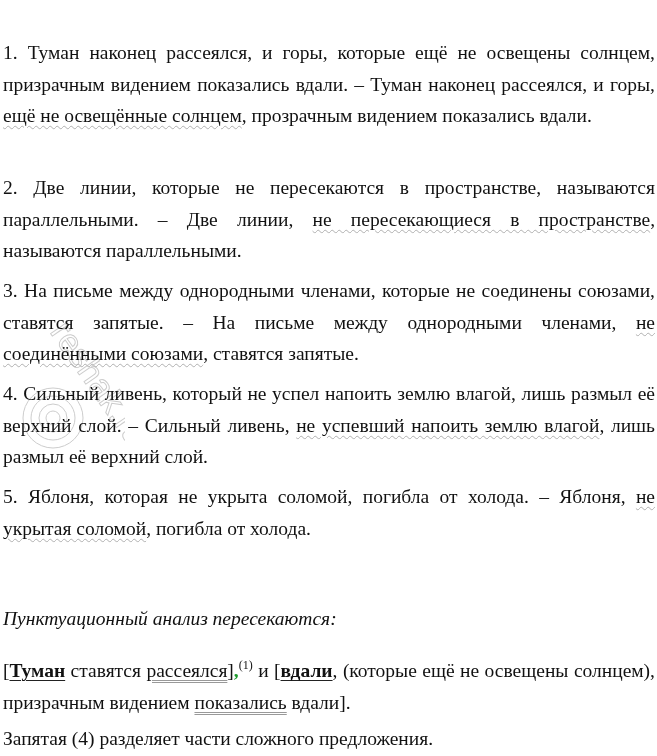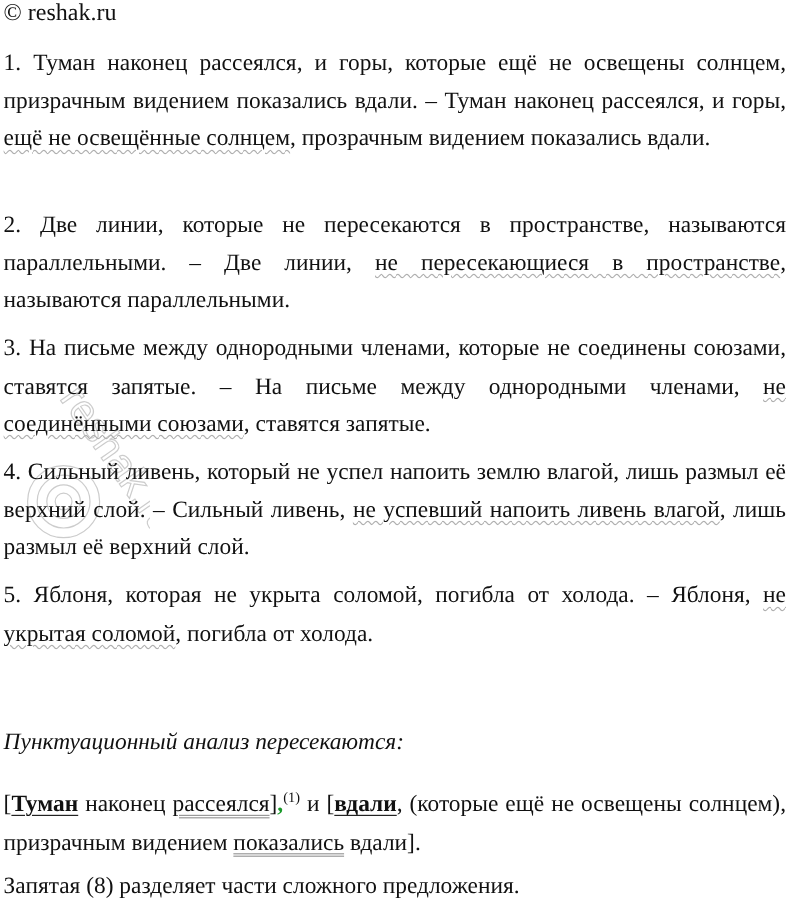--- a/index.html
+++ b/index.html
@@ -42,21 +42,20 @@
   .italic { font-style: italic; }
   .watermark {
     position: absolute; left: 15px; top: 300px; width: 110px; height: 160px;
     pointer-events: none; opacity: 0.5;
   }
 </style>
 </head>
 <body>
 
 <div class="header">
-  <span class="copyright">© reshak.ru</span>
 </div>
 
 <svg class="watermark" viewBox="0 0 110 160">
   <g fill="none" stroke="#9a9a9a" stroke-width="1">
     <circle cx="38" cy="118" r="30"></circle>
     <circle cx="38" cy="118" r="22"></circle>
     <circle cx="38" cy="118" r="14"></circle>
     <circle cx="38" cy="118" r="7"></circle>
   </g>
   <text x="30" y="40" font-family="Liberation Sans, sans-serif" font-size="34" fill="none" stroke="#9a9a9a" stroke-width="1" transform="rotate(55 40 40)">reshak.ru</text>
@@ -68,26 +67,26 @@
 
 <div class="para" style="top:172px;">
   <span>2.</span><span> Две линии, которые не пересекаются в пространстве, называются параллельными. – Две линии, </span><span class="wavy">не пересекающиеся в пространстве</span><span>, называются параллельными.</span>
 </div>
 
 <div class="para" style="top:275px;">
   <span>3.</span><span> На письме между однородными членами, которые не соединены союзами, ставятся запятые. – На письме между однородными членами, </span><span class="wavy">не соединёнными союзами</span><span>, ставятся запятые.</span>
 </div>
 
 <div class="para" style="top:378px;">
-  <span>4.</span><span> Сильный ливень, который не успел напоить землю влагой, лишь размыл её верхний слой. – Сильный ливень, </span><span class="wavy">не успевший напоить ливень влагой</span><span>, лишь размыл её верхний слой.</span>
+  <span>4.</span><span> Сильный ливень, который не успел напоить землю влагой, лишь размыл её верхний слой. – Сильный ливень, </span><span class="wavy">не успевший напоить землю влагой</span><span>, лишь размыл её верхний слой.</span>
 </div>
 
 <div class="para" style="top:481px;">
   <span>5.</span><span> Яблоня, которая не укрыта соломой, погибла от холода. – Яблоня, </span><span class="wavy">не укрытая соломой</span><span>, погибла от холода.</span>
 </div>
 
 <div class="para italic" style="top:603px;">Пунктуационный анализ пересекаются:</div>
 
 <div class="para" style="top:655px;">
-  <span>[</span><span class="subj">Туман</span><span> наконец </span><span class="pred">рассеялся</span><span>]</span><span class="green">,</span><sup>(1)</sup><span> и </span><span>[</span><span class="subj">вдали</span><span>, (которые ещё не освещены солнцем), призрачным видением </span><span class="pred">показались</span><span> вдали].</span>
+  <span>[</span><span class="subj">Туман</span><span> ставятся </span><span class="pred">рассеялся</span><span>]</span><span class="green">,</span><sup>(1)</sup><span> и </span><span>[</span><span class="subj">вдали</span><span>, (которые ещё не освещены солнцем), призрачным видением </span><span class="pred">показались</span><span> вдали].</span>
 </div>
 
-<div class="para" style="top:723px;">Запятая (8) разделяет части сложного предложения.</div>
+<div class="para" style="top:723px;">Запятая (4) разделяет части сложного предложения.</div>
 
 </body></html>

